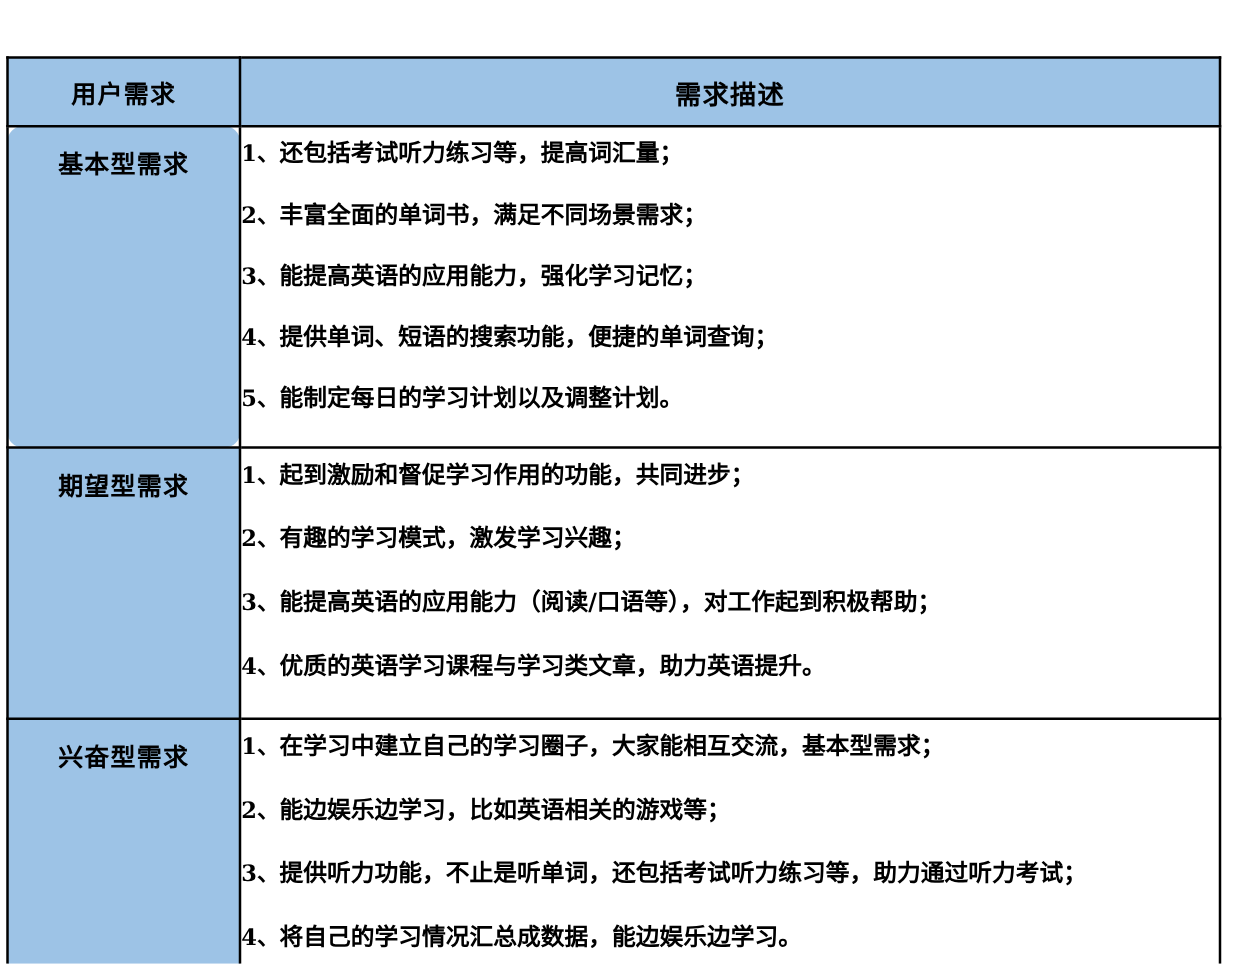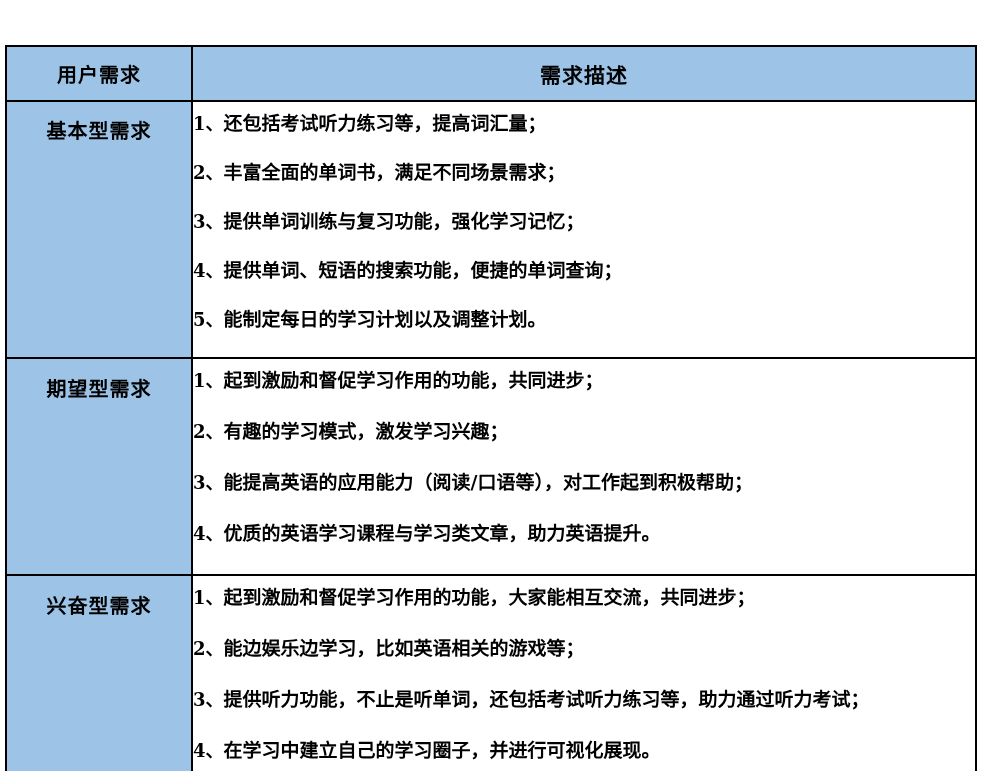--- a/index.html
+++ b/index.html
@@ -111,21 +111,21 @@
 
   
   tr.block-basic td.desc-cell  { padding-top: 11px; }
   tr.block-expect td.desc-cell { padding-top: 11px; }
   tr.block-excite td.desc-cell { padding-top: 11px; }
 
   tr.block-basic  ul.item-list li.req-item { margin-bottom: 28px; }
   tr.block-expect ul.item-list li.req-item { margin-bottom: 30px; }
   tr.block-excite ul.item-list li.req-item { margin-bottom: 30px; }
 
-  tr.block-basic  td.cat-cell { padding-top: 13px; }
+  tr.block-basic  td.cat-cell { padding-top: 13px; border-radius: 12px; }
   tr.block-expect td.cat-cell { padding-top: 14px; text-align: center; }
   tr.block-excite td.cat-cell { padding-top: 14px; }
 </style>
 </head>
 <body>
 
 <div id="page">
 
   <table class="req-table">
     <colgroup>
@@ -149,21 +149,21 @@
             <li class="req-item">
               <span class="num">1、</span>
                 <span class="itext">还包括考试听力练习等，提高词汇量；</span>
             </li>
             <li class="req-item">
               <span class="num">2、</span>
                 <span class="itext">丰富全面的单词书，满足不同场景需求；</span>
             </li>
             <li class="req-item">
               <span class="num">3、</span>
-                <span class="itext">提供单词训练与复习功能，强化学习记忆；</span>
+                <span class="itext">能提高英语的应用能力，强化学习记忆；</span>
             </li>
             <li class="req-item">
               <span class="num">4、</span>
                 <span class="itext">提供单词、短语的搜索功能，便捷的单词查询；</span>
             </li>
             <li class="req-item">
               <span class="num">5、</span>
                 <span class="itext">能制定每日的学习计划以及调整计划。</span>
             </li>
           </ul>
@@ -193,33 +193,33 @@
           </ul>
         </td>
       </tr>
 
       <tr class="block-excite">
         <td class="cat-cell">兴奋型需求</td>
         <td class="desc-cell">
           <ul class="item-list">
             <li class="req-item">
               <span class="num">1、</span>
-                <span class="itext">起到激励和督促学习作用的功能，大家能相互交流，共同进步；</span>
+                <span class="itext">在学习中建立自己的学习圈子，大家能相互交流，基本型需求；</span>
             </li>
             <li class="req-item">
               <span class="num">2、</span>
                 <span class="itext">能边娱乐边学习，比如英语相关的游戏等；</span>
             </li>
             <li class="req-item">
               <span class="num">3、</span>
                 <span class="itext">提供听力功能，不止是听单词，还包括考试听力练习等，助力通过听力考试；</span>
             </li>
             <li class="req-item">
               <span class="num">4、</span>
-                <span class="itext">在学习中建立自己的学习圈子，并进行可视化展现。</span>
+                <span class="itext">将自己的学习情况汇总成数据，能边娱乐边学习。</span>
             </li>
           </ul>
         </td>
       </tr>
 
     </tbody>
   </table>
 
 </div>
 

